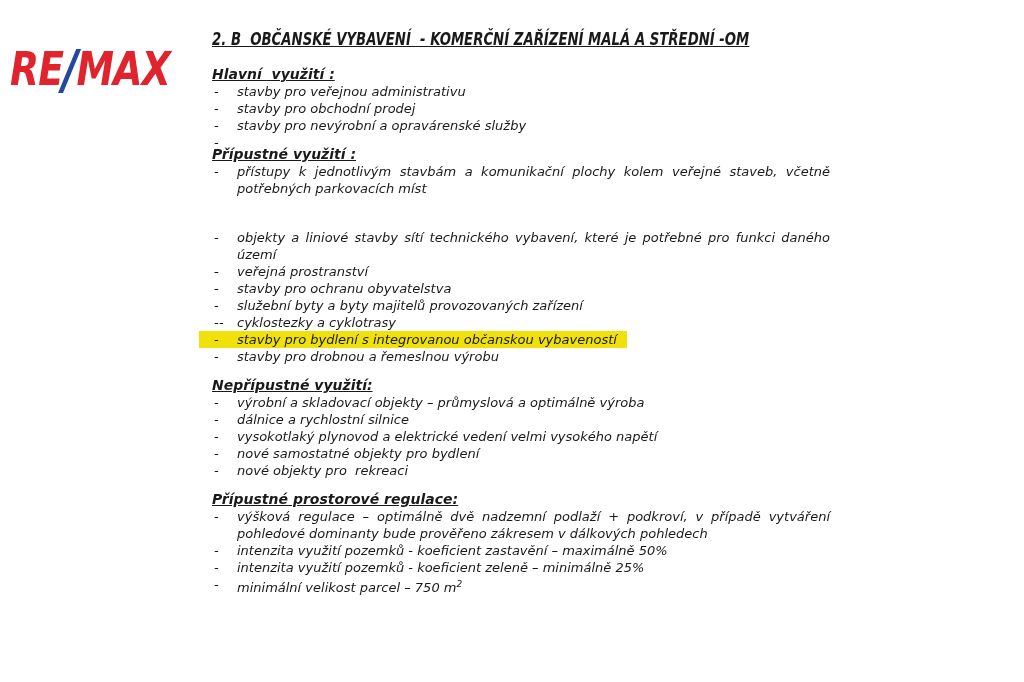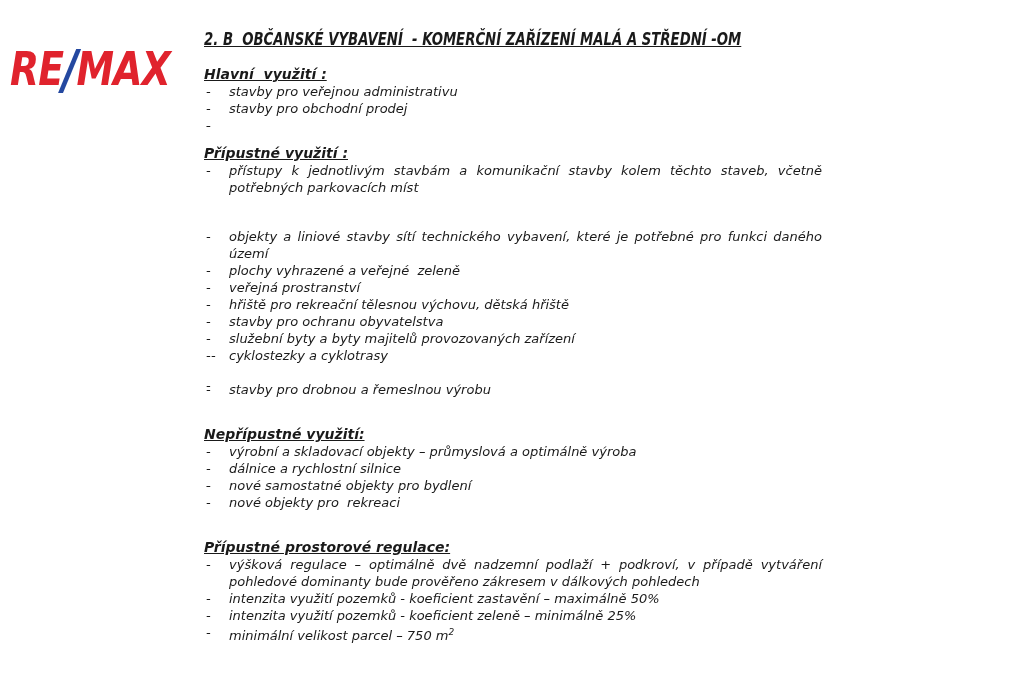--- a/index.html
+++ b/index.html
@@ -11,29 +11,29 @@
   .logo{
     position:absolute;left:10px;top:40px;
     font-weight:bold;font-style:italic;font-size:46px;line-height:1;
     letter-spacing:-1px;white-space:nowrap;
     transform:scaleX(0.82);transform-origin:left top;
   }
   .logo .re,.logo .max{color:#E0232D;}
   .logo .slash{color:#2448A0;font-size:53px;position:relative;top:3px;margin:0 -1px;}
   
   .content{
-    position:absolute;left:204px;top:28px;width:618px;
+    position:absolute;left:212px;top:28px;width:618px;
     font-style:italic;font-size:13px;line-height:17px;
   }
   .title{
     font-size:17px;font-weight:bold;text-decoration:underline;
     white-space:pre;line-height:22px;margin:0 0 16px 0;
     transform:scaleX(0.78);transform-origin:left top;
   }
-  .section{margin-top:28px;}
+  .section{margin-top:12px;}
   .section:first-of-type{margin-top:4px;font-style:italic;}
   .section h2{
     font-size:14px;font-weight:bold;text-decoration:underline;
     margin:0;line-height:17px;white-space:pre;
   }
   ul{list-style:none;margin:0;padding:0;}
   li.item{position:relative;padding-left:25px;white-space:pre-wrap;}
   li.item .dash{position:absolute;left:2px;top:0;}
   li.justify{text-align:justify;white-space:normal;}
   li.gap-after{margin-bottom:32px;}
@@ -57,48 +57,48 @@
 
   <div class="content">
 
     <h1 class="title">2. B  OBČANSKÉ VYBAVENÍ  - KOMERČNÍ ZAŘÍZENÍ MALÁ A STŘEDNÍ -OM</h1>
 
     <div class="section">
       <h2>Hlavní  využití :</h2>
       <ul>
         <li class="item"><span class="dash">-</span><span>stavby pro veřejnou administrativu</span></li>
         <li class="item"><span class="dash">-</span><span>stavby pro obchodní prodej</span></li>
-        <li class="item"><span class="dash">-</span></li>
+        <li class="item"><span class="dash">-</span><span>stavby pro nevýrobní a opravárenské služby</span></li>
         <li class="item"><span class="dash">-</span></li>
       </ul>
     </div>
 
     <div class="section">
       <h2>Přípustné využití :</h2>
       <ul>
-        <li class="item justify gap-after"><span class="dash">-</span><span>přístupy k jednotlivým stavbám a komunikační stavby kolem těchto staveb, včetně potřebných parkovacích míst</span></li>
+        <li class="item justify gap-after"><span class="dash">-</span><span>přístupy k jednotlivým stavbám a komunikační plochy kolem veřejné staveb, včetně potřebných parkovacích míst</span></li>
         <li class="item justify"><span class="dash">-</span><span>objekty a liniové stavby  sítí technického vybavení, které je potřebné pro funkci daného území</span></li>
-        <li class="item"><span class="dash">-</span><span>plochy vyhrazené a veřejné  zeleně</span></li>
+        <li class="item"><span class="dash">-</span></li>
         <li class="item"><span class="dash">-</span><span>veřejná prostranství</span></li>
-        <li class="item"><span class="dash">-</span><span>hřiště pro rekreační tělesnou výchovu, dětská hřiště</span></li>
+        <li class="item"><span class="dash">-</span></li>
         <li class="item"><span class="dash">-</span><span>stavby pro ochranu obyvatelstva</span></li>
         <li class="item"><span class="dash">-</span><span>služební byty a byty majitelů provozovaných zařízení</span></li>
         <li class="item indent2"><span class="dash">-</span></li>
         <li class="item"><span class="dash">-</span><span>cyklostezky a cyklotrasy</span></li>
-        <li class="item highlight"><span class="dash">-</span></li>
+        <li class="item highlight"><span class="dash">-</span><span>stavby pro bydlení s integrovanou občanskou vybaveností</span></li>
         <li class="item"><span class="dash">-</span><span>stavby pro drobnou a řemeslnou výrobu</span></li>
       </ul>
     </div>
 
     <div class="section">
       <h2>Nepřípustné využití:</h2>
       <ul>
         <li class="item"><span class="dash">-</span><span>výrobní a skladovací objekty – průmyslová a optimálně výroba</span></li>
         <li class="item"><span class="dash">-</span><span>dálnice a rychlostní silnice</span></li>
-        <li class="item"><span class="dash">-</span></li>
+        <li class="item"><span class="dash">-</span><span>vysokotlaký plynovod a elektrické vedení velmi vysokého napětí</span></li>
         <li class="item"><span class="dash">-</span><span>nové samostatné objekty pro bydlení</span></li>
         <li class="item"><span class="dash">-</span><span>nové objekty pro  rekreaci</span></li>
       </ul>
     </div>
 
     <div class="section">
       <h2>Přípustné prostorové regulace:</h2>
       <ul>
         <li class="item justify"><span class="dash">-</span><span>výšková regulace – optimálně  dvě nadzemní podlaží + podkroví, v případě vytváření pohledové dominanty bude prověřeno zákresem v dálkových pohledech</span></li>
         <li class="item"><span class="dash">-</span><span>intenzita využití pozemků - koeficient zastavění – maximálně 50%</span></li>

